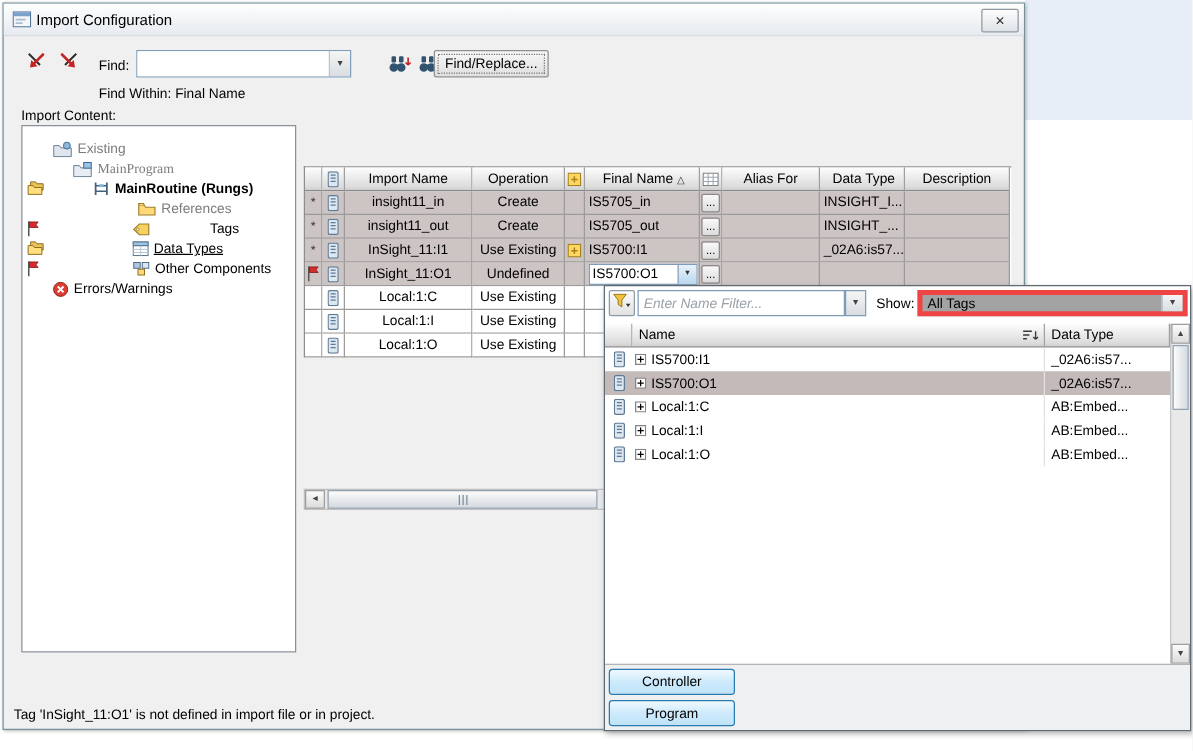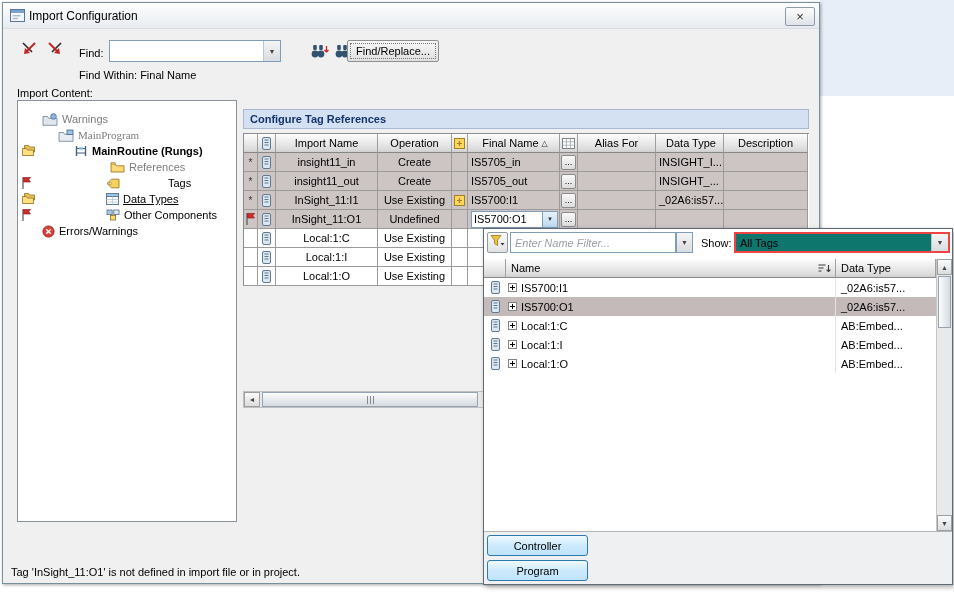--- a/index.html
+++ b/index.html
@@ -62,21 +62,21 @@
 
   .status-text{position:absolute;left:8px;top:563px;white-space:nowrap}
 
   
   .popup{position:absolute;left:483px;top:228px;width:470px;height:357px;background:#fff;border:1px solid #5f6a73;box-shadow:2px 2px 5px rgba(0,0,0,.35);z-index:5}
   .funnel-btn{position:absolute;left:3px;top:3px;width:21px;height:21px;background:linear-gradient(#fbfbfb,#e2e2e2);border:1px solid #8e9aa5;border-radius:2px;padding:0}
   .filter-input{position:absolute;left:26px;top:3px;width:166px;height:21px;border:1px solid #7f9db9;padding:0 4px;font:11px "Liberation Sans",sans-serif}
   .filter-input::placeholder{font-style:italic;color:#9aa0a6}
   .filter-arrow{position:absolute;left:192px;top:3px;width:17px;height:21px;background:linear-gradient(#f5f5f5,#d9dde1);border:1px solid #7f9db9;font-size:7px;color:#444;padding:0}
   .show-label{position:absolute;left:217px;top:8px}
-  .show-combo{position:absolute;left:250px;top:3px;width:216px;height:21px;background:#0f766e;border:2px solid #ef4444;display:flex;align-items:center;padding-left:4px}
+  .show-combo{position:absolute;left:250px;top:3px;width:216px;height:21px;background:#a3a3a3;border:4px solid #ef4444;display:flex;align-items:center;padding-left:4px}
   .show-combo .combo-arrow{margin-left:auto;height:100%}
   .b-head{position:absolute;left:0;top:30px;width:452px;height:19px;display:flex}
   .bh{background:linear-gradient(#fdfdfd,#dcdcdc 85%,#cfcfcf);border-right:1px solid #a0a0a0;border-bottom:1px solid #8a8a8a;display:flex;align-items:center;overflow:hidden}
   .bh-gutter{width:22px}
   .bh-name{width:330px;padding-left:5px}
   .bh-name .icn{margin-left:auto;margin-right:3px}
   .bh-type{width:100px;padding-left:5px}
   .b-body{position:absolute;left:0;top:49px;width:452px}
   .b-row{display:flex;height:19px;align-items:center}
   .b-row.sel{background:#c4baba}
@@ -166,21 +166,21 @@
   <span class="lbl" style="left:14px;top:84px">Import Content:</span>
 
   <div class="tree-box" id="tree-box">
       <div class="tree-row" style="top: 10px; left: 24px;">
         <span class="icn">
           <svg width="16" height="13" viewBox="0 0 16 13">
             <path d="M1 3.5 h4.5 l1.2 1.8 H15 v7 H1 z" fill="#dfe6ee" stroke="#6b7f93" stroke-width="0.8"></path>
             <circle cx="11.5" cy="3.5" r="2.8" fill="#8fb5d8" stroke="#3d6a94" stroke-width="0.8"></circle>
           </svg>
         </span>
-        <span class="muted ">Warnings</span>
+        <span class="muted ">Existing</span>
       </div>
       <div class="tree-row" style="top: 26px; left: 40px; font-family: Liberation Serif, serif;">
         <span class="icn">
           <svg width="16" height="13" viewBox="0 0 16 13">
             <path d="M1 3.5 h4.5 l1.2 1.8 H15 v7 H1 z" fill="#e7edf3" stroke="#6b7f93" stroke-width="0.8"></path>
             <rect x="9" y="1" width="6" height="4.5" fill="#9cc4e4" stroke="#3d6a94" stroke-width="0.8"></rect>
           </svg>
         </span>
         <span class="muted ">MainProgram</span>
       </div>
@@ -260,21 +260,20 @@
         <span class="icn">
           <svg width="13" height="13" viewBox="0 0 13 13">
             <circle cx="6.5" cy="6.5" r="5.6" fill="#e03c31" stroke="#8c1d14" stroke-width="0.8"></circle>
             <path d="M4.2 4.2 L8.8 8.8 M8.8 4.2 L4.2 8.8" stroke="#fff" stroke-width="1.5"></path>
           </svg>
         </span>
         <span>Errors/Warnings</span>
       </div>
     </div>
 
-  <div class="cfg-header">Configure Tag References</div>
 
   <div class="tbl">
     <div class="tr">
       <div class="th c0"></div>
       <div class="th c1">
           <span class="icn">
             <svg width="9" height="13" viewBox="0 0 9 13">
               <rect x="0.5" y="0.5" width="8" height="12" rx="1.5" fill="#dce7f0" stroke="#5f7a94"></rect>
               <path d="M2.5 3 H6.5 M2.5 5.5 H6.5 M2.5 8 H6.5" stroke="#5f7a94" stroke-width="1"></path>
             </svg>

